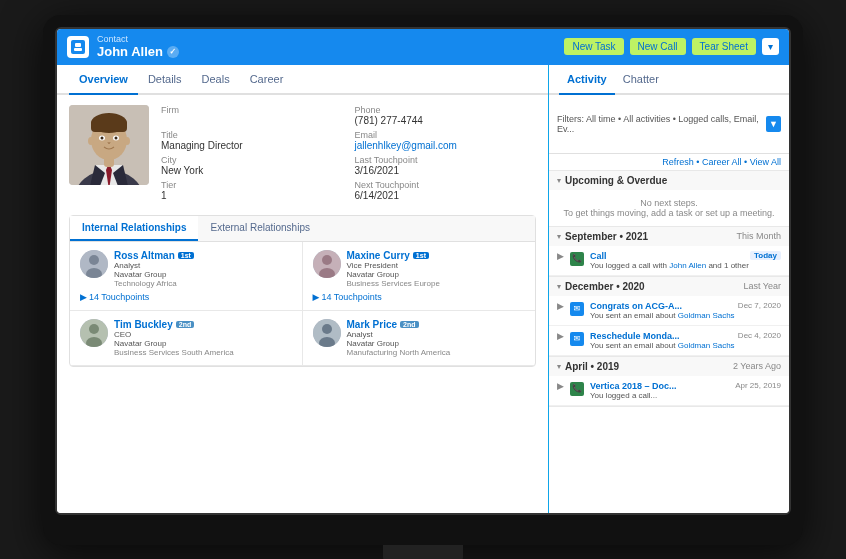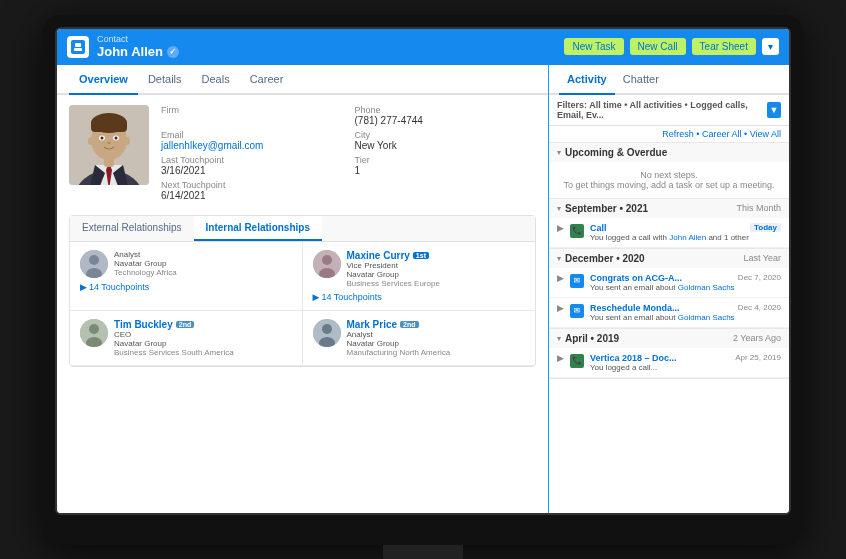--- a/index.html
+++ b/index.html
@@ -363,26 +363,25 @@
       margin-bottom: -2px;
     }
 
     .activity-tab.active {
       color: #0070d2;
       border-bottom-color: #0070d2;
       font-weight: 600;
     }
 
     .activity-filters {
-      padding: 5px 8px;
+      padding: 19px 8px;
       border-bottom: 1px solid #e0e0e0;
       display: flex;
       align-items: center;
       justify-content: space-between;
-      font-weight: bold;
     }
 
     .filter-text {
       font-size: 9px;
       color: #555;
     }
 
     .filter-icon {
       width: 16px;
       height: 16px;
@@ -600,20 +599,24 @@
 
             <div class="info-grid">
               <div class="info-item">
                 <span class="info-label">Firm</span>
               </div>
               <div class="info-item">
                 <span class="info-label">Phone</span>
                 <span class="info-value">(781) 277-4744</span>
               </div>
               <div class="info-item">
+                <span class="info-label">Title</span>
+                <span class="info-value">Managing Director</span>
+              </div>
+              <div class="info-item">
                 <span class="info-label">Email</span>
                 <span class="info-value link">jallenhlkey@gmail.com</span>
               </div>
               <div class="info-item">
                 <span class="info-label">City</span>
                 <span class="info-value">New York</span>
               </div>
               <div class="info-item">
                 <span class="info-label">Last Touchpoint</span>
                 <span class="info-value">3/16/2021</span>
@@ -624,36 +627,40 @@
               </div>
               <div class="info-item">
                 <span class="info-label">Next Touchpoint</span>
                 <span class="info-value">6/14/2021</span>
               </div>
             </div>
           </div>
 
           <div class="relationships-section">
             <div class="rel-tabs">
+              <div class="rel-tab active">Internal Relationships</div>
               <div class="rel-tab">External Relationships</div>
-              <div class="rel-tab active">Internal Relationships</div>
             </div>
 
             <div class="rel-grid">
 
               <div class="rel-card">
                 <div class="rel-person">
                   <div class="rel-avatar">
                     <svg width="28" height="28" viewBox="0 0 28 28">
                       <circle cx="14" cy="14" r="14" fill="#b0b8c5"></circle>
                       <circle cx="14" cy="10" r="5" fill="#7a8595"></circle>
                       <ellipse cx="14" cy="24" rx="8" ry="6" fill="#7a8595"></ellipse>
                     </svg>
                   </div>
                   <div class="rel-info">
+                    <div class="rel-name">
+                      <span style="cursor:pointer">Ross Altman</span>
+                      <span class="rel-badge">1st</span>
+                    </div>
                     <div class="rel-title">Analyst</div>
                     <div class="rel-company">Navatar Group</div>
                     <div class="rel-region">Technology Africa</div>
                   </div>
                 </div>
                 <div class="touchpoints">
                   <span>▶</span>
                   <span>14 Touchpoints</span>
                 </div>
               </div>

